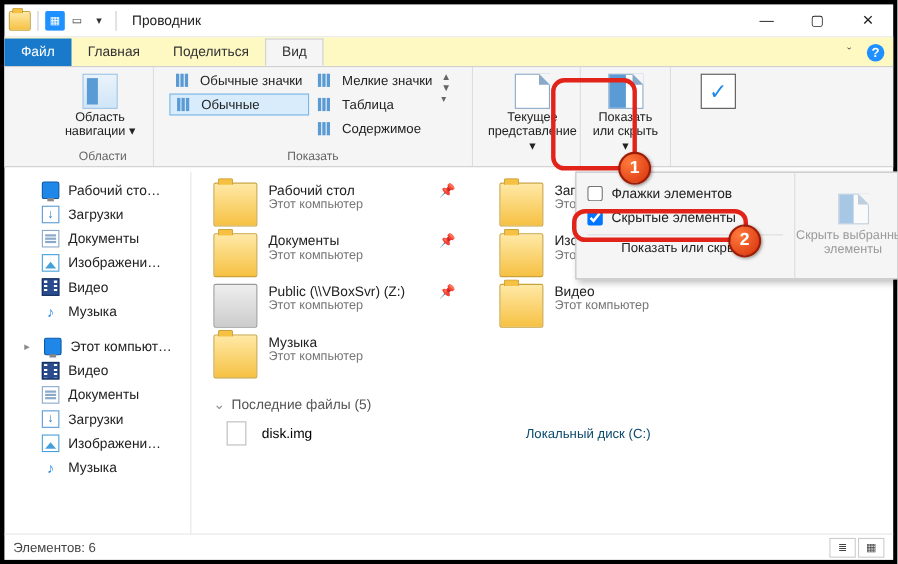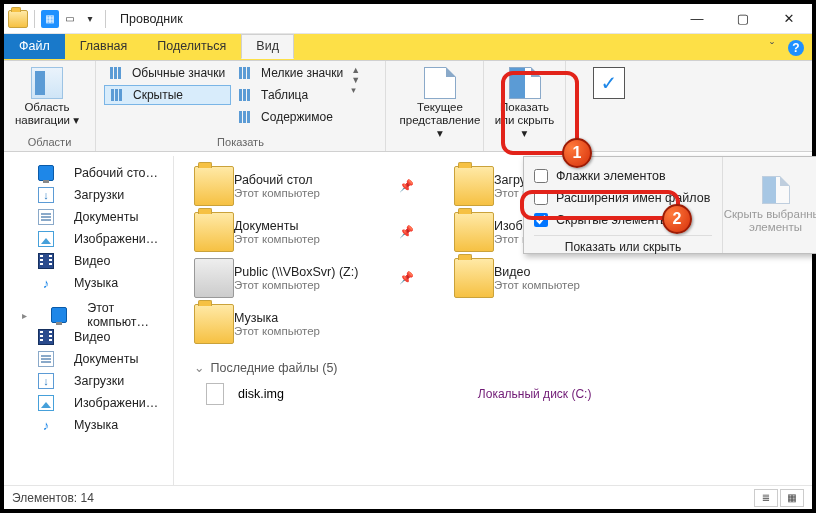--- a/index.html
+++ b/index.html
@@ -8,55 +8,55 @@
 .titlebar { height: 30px; display: flex; align-items: center; border-bottom: 1px solid #e5e5e5; }
 .titlebar .qat { display: flex; align-items: center; gap: 2px; padding-left: 4px; }
 .titlebar .qat .folder-ico { width: 20px; height: 18px; background: linear-gradient(#ffe9a6,#f6c143); border:1px solid #caa23a; border-radius:2px; position:relative;}
 .titlebar .qat .folder-ico:before{content:"";position:absolute;left:2px;top:-4px;width:8px;height:4px;background:#f6c143;border:1px solid #caa23a;border-bottom:none;border-radius:2px 2px 0 0;}
 .titlebar .qat .sep { width:1px; height:18px; background:#ccc; margin:0 4px;}
 .titlebar .qat .mini { width:18px; height:18px; border:1px solid transparent; display:flex; align-items:center; justify-content:center; font-size:10px; color:#333;}
 .titlebar .qat .mini.blue{background:#1e90ff;color:#fff;border-radius:2px;}
 .titlebar .title { margin-left:10px; font-size:12.5px; color:#222; }
 .titlebar .winbtns { margin-left:auto; display:flex; }
 .titlebar .winbtns div { width:46px; height:30px; display:flex; align-items:center; justify-content:center; color:#222; font-size:13px;}
-.tabs { height:26px; display:flex; align-items:flex-start; background:#fde047; position:relative; }
+.tabs { height:26px; display:flex; align-items:center; background:#fef9c3; position:relative; }
 .tabs .tab { padding:4px 14px 5px; font-size:12.5px; color:#333; border:1px solid transparent; }
 .tabs .tab.file { background:#1979ca; color:#fff; }
 .tabs .tab.active { background:#f5f5f5; border:1px solid #d0d0d0; border-bottom:1px solid #f5f5f5; }
 .tabs .help { position:absolute; right:8px; bottom:4px; display:flex; gap:8px; font-size:12px; color:#555;}
 .tabs .help span{width:16px;height:16px;display:flex;align-items:center;justify-content:center;}
 .tabs .help .q{background:#1e90ff;color:#fff;border-radius:50%;font-weight:bold;}
 .ribbon { height:92px; background:#f5f5f5; border-top:1px solid #d0d0d0; border-bottom:1px solid #d0d0d0; display:flex; position:relative; }
 .rgroup { border-right:1px solid #ddd; padding:2px 8px 0; display:flex; flex-direction:column; }
 .rgroup .body { flex:1; display:flex; align-items:flex-start; gap:6px; }
 .rgroup .lbl { text-align:center; font-size:11px; color:#666; padding:2px 0 3px;}
 .bigbtn { width:70px; display:flex; flex-direction:column; align-items:center; gap:2px; padding-top:4px;}
 .bigbtn .ic { width:32px; height:32px; }
 .bigbtn .tx { font-size:11.5px; text-align:center; line-height:1.15; color:#222;}
 .lopts { display:flex; flex-direction:column; gap:2px; }
 .lopt { display:flex; align-items:center; gap:6px; padding:1px 6px; font-size:12px; color:#222; height:20px; }
 .lopt.sel { border:1px solid #7ab5e6; background:#d8ecfb; }
 .lopt .sic { width:16px; height:12px; display:flex; gap:1px; }
 .lopt .sic i{width:3px;height:12px;background:#5b9bd5;}
 .sidebar { position:absolute; left:0; top:152px; width:170px; bottom:24px; border-right:1px solid #e5e5e5; overflow:hidden; padding-top:6px;}
-.sidebar .item { display:flex; align-items:center; gap:20px; padding:3px 0 3px 34px; font-size:12.5px; color:#222; height:22px;}
+.sidebar .item { display:flex; align-items:center; gap:8px; padding:3px 0 3px 34px; font-size:12.5px; color:#222; height:22px;}
 .sidebar .item.l1{padding-left:18px;}
 .sidebar .item .ic{width:16px;height:16px;flex:none;}
 .sidebar .item.pc{font-size:12.5px;}
 .content { position:absolute; left:170px; top:152px; right:0; bottom:24px; overflow:hidden; padding:10px 0 0 20px; }
 .grid { display:flex; flex-wrap:wrap; gap:6px 40px;}
-.tile { width:220px; display:flex; align-items:center; gap:0; }
+.tile { width:220px; display:flex; align-items:flex-start; gap:10px; }
 .tile .fic{width:40px;height:40px;}
 .tile .meta .nm{font-size:12.5px;color:#222;}
 .tile .meta .sub{font-size:11.5px;color:#777;}
 .tile .pin{margin-left:auto;color:#888;font-size:12px;}
 .section-h{font-size:12.5px;color:#555;margin:16px 0 8px;display:flex;align-items:center;gap:6px;}
 .frow{display:flex;align-items:center;gap:14px;padding-left:12px;}
 .frow .nm{font-size:12.5px;}
-.frow .loc{font-size:12px;color:#701a75;margin-left:180px;}
+.frow .loc{font-size:12px;color:#0c4a6e;margin-left:180px;}
 .statusbar{position:absolute;left:0;right:0;bottom:0;height:24px;border-top:1px solid #e5e5e5;display:flex;align-items:center;padding:0 8px;font-size:12px;color:#444;}
 .statusbar .vbtns{margin-left:auto;display:flex;gap:2px;}
 .statusbar .vbtns div{width:24px;height:18px;border:1px solid #ccc;display:flex;align-items:center;justify-content:center;font-size:10px;}
 
 .drop { position:absolute; left:490px; top:152px; width:306px; height:98px; background:#f5f5f5; border:1px solid #bfbfbf; box-shadow:2px 3px 6px rgba(0,0,0,.25); display:flex;margin-left:29px; }
 .drop .col1{flex:1;padding:8px 10px;}
 .drop .col2{width:106px;border-left:1px solid #ddd;display:flex;flex-direction:column;align-items:center;justify-content:center;gap:4px;color:#9a9a9a;}
 .drop .chk{display:flex;align-items:center;gap:8px;font-size:12.5px;color:#222;height:22px;}
 .drop .chk input{width:14px;height:14px;}
 .drop .sep2{border-top:1px solid #ddd;margin:4px 0;}
@@ -117,48 +117,48 @@
   <div class="tab">Главная</div>
   <div class="tab">Поделиться</div>
   <div class="tab active">Вид</div>
   <div class="help">
     <span>ˇ</span>
     <span class="q">?</span>
   </div>
 </div>
 
 <div class="ribbon">
-  <div class="rgroup" style="width:92px;">
+  <div class="rgroup" style="width:92px;margin-left:44px;">
     <div class="body">
       <div class="bigbtn">
         <div class="ic ic-nav"></div>
         <div class="tx"><span>Область навигации</span> ▾</div>
       </div>
     </div>
     <div class="lbl">Области</div>
   </div>
 
-  <div class="rgroup" style="width:290px;">
+  <div class="rgroup" style="width:290px;align-items:center;">
     <div class="body" style="gap:2px;">
       <div class="lopts">
         <div class="lopt">
               <span class="sic">
                 <i></i>
                 <i></i>
                 <i></i>
               </span>
               <span>Обычные значки</span>
             </div>
         <div class="lopt sel">
               <span class="sic">
                 <i></i>
                 <i></i>
                 <i></i>
               </span>
-              <span>Скрытые</span>
+              <span>Обычные</span>
             </div>
       </div>
       <div class="lopts">
         <div class="lopt">
               <span class="sic">
                 <i></i>
                 <i></i>
                 <i></i>
               </span>
               <span>Мелкие значки</span>
@@ -340,42 +340,38 @@
   </div>
 </div>
 
 <div class="drop">
   <div class="col1">
     <label class="chk">
           <input type="checkbox" style="">
           <span>Флажки элементов</span>
         </label>
     <label class="chk">
-          <input type="checkbox" style="">
-          <span>Расширения имен файлов</span>
-        </label>
-    <label class="chk">
           <input type="checkbox" checked="" style="">
           <span>Скрытые элементы</span>
         </label>
     <div class="sep2"></div>
     <div class="bot">Показать или скрыть</div>
   </div>
   <div class="col2">
     <div class="ic ic-page half" style="width:28px;height:28px;opacity:.5;"></div>
     <div style="font-size:11.5px;text-align:center;line-height:1.15;">Скрыть выбранные элементы</div>
   </div>
 </div>
 
 <div class="callout" style="left:497px; top:67px; width:78px; height:84px;"></div>
 <div class="badge" style="left:558px; top:134px;">1</div>
 <div class="callout" style="left:516px; top:186px; width:160px; height:30px;"></div>
 <div class="badge" style="left:658px; top:200px;">2</div>
 
 <div class="statusbar">
-  <span>Элементов: 14</span>
+  <span>Элементов: 6</span>
   <div class="vbtns">
     <div>≣</div>
     <div>▦</div>
   </div>
 </div>
 
 </div>
 
 </body></html>

